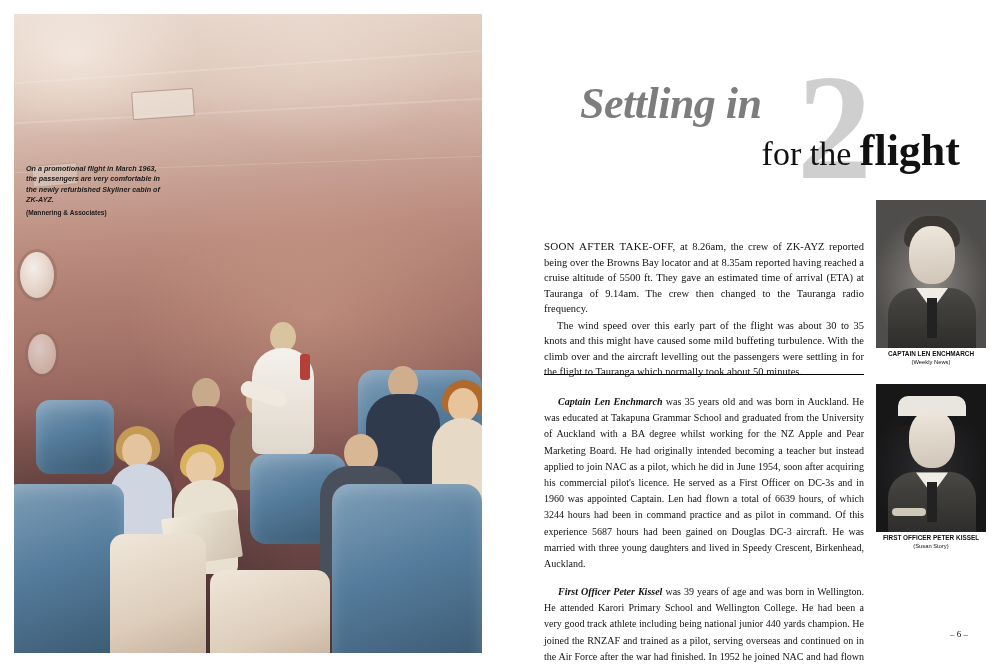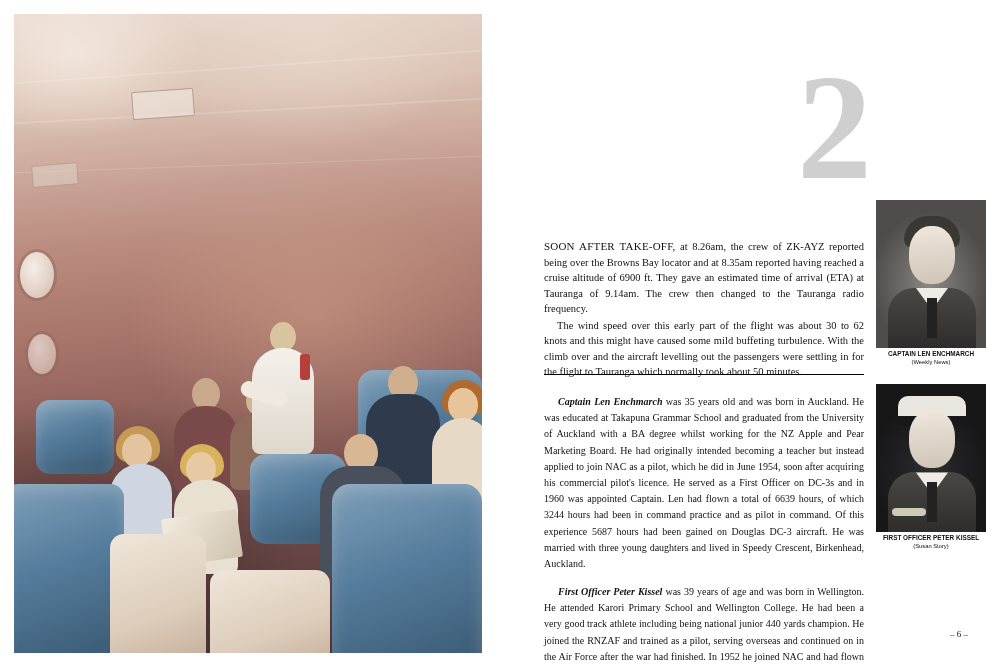--- a/index.html
+++ b/index.html
@@ -405,31 +405,39 @@
       <div class="magazine"></div>
 
       <div class="head p5-head"></div>
       <div class="body p5-body"></div>
 
       <div class="seat blue s1"></div>
       <div class="seat cream s2"></div>
       <div class="seat cream s3"></div>
       <div class="seat blue s4"></div>
 
+      <div class="photo-caption">
+        <span>On a promotional flight in March 1963, the passengers are very comfortable in the newly refurbished Skyliner cabin of ZK-AYZ.</span>
+        <span class="credit">(Mannering &amp; Associates)</span>
+      </div>
     </div>
   </div>
 
   <div class="right-page">
 
     <div class="chapter-number">2</div>
 
+    <div class="title-block">
+      <div class="title-line1">Settling in</div>
+      <div class="title-line2"><span>for the </span><span class="big">flight</span></div>
+    </div>
 
     <div class="text-col">
-      <p class="lead"><span class="opening">SOON AFTER TAKE-OFF,</span><span> at 8.26am, the crew of ZK-AYZ reported being over the Browns Bay locator and at 8.35am reported having reached a cruise altitude of 6900 ft. They gave an estimated time of arrival (ETA) at Tauranga of 9.14am. The crew then changed to the Tauranga radio frequency.</span></p>
-      <p class="lead indent">The wind speed over this early part of the flight was about 30 to 62 knots and this might have caused some mild buffeting turbulence. With the climb over and the aircraft levelling out the passengers were settling in for the flight to Tauranga which normally took about 50 minutes.</p>
+      <p class="lead"><span class="opening">SOON AFTER TAKE-OFF,</span><span> at 8.26am, the crew of ZK-AYZ reported being over the Browns Bay locator and at 8.35am reported having reached a cruise altitude of 5500 ft. They gave an estimated time of arrival (ETA) at Tauranga of 9.14am. The crew then changed to the Tauranga radio frequency.</span></p>
+      <p class="lead indent">The wind speed over this early part of the flight was about 30 to 35 knots and this might have caused some mild buffeting turbulence. With the climb over and the aircraft levelling out the passengers were settling in for the flight to Tauranga which normally took about 50 minutes.</p>
     </div>
 
     <div class="rule"></div>
 
     <div class="bio-col">
       <p class="bio"><b>Captain Len Enchmarch</b><span> was 35 years old and was born in Auckland. He was educated at Takapuna Grammar School and graduated from the University of Auckland with a BA degree whilst working for the NZ Apple and Pear Marketing Board. He had originally intended becoming a teacher but instead applied to join NAC as a pilot, which he did in June 1954, soon after acquiring his commercial pilot's licence. He served as a First Officer on DC-3s and in 1960 was appointed Captain. Len had flown a total of 6639 hours, of which 3244 hours had been in command practice and as pilot in command. Of this experience 5687 hours had been gained on Douglas DC-3 aircraft. He was married with three young daughters and lived in Speedy Crescent, Birkenhead, Auckland.</span></p>
       <p class="bio"><b>First Officer Peter Kissel</b><span> was 39 years of age and was born in Wellington. He attended Karori Primary School and Wellington College. He had been a very good track athlete including being national junior 440 yards champion. He joined the RNZAF and trained as a pilot, serving overseas and continued on in the Air Force after the war had finished. In 1952 he joined NAC and had flown a total of 10,014 hours, of which 6694 had been as second pilot on DC-3 aircraft. He was NAC's second most senior co-pilot. He was married with three young children and lived in Pupuke Road, Takapuna, Auckland.</span></p>
     </div>
 
     <div class="portrait-col">

